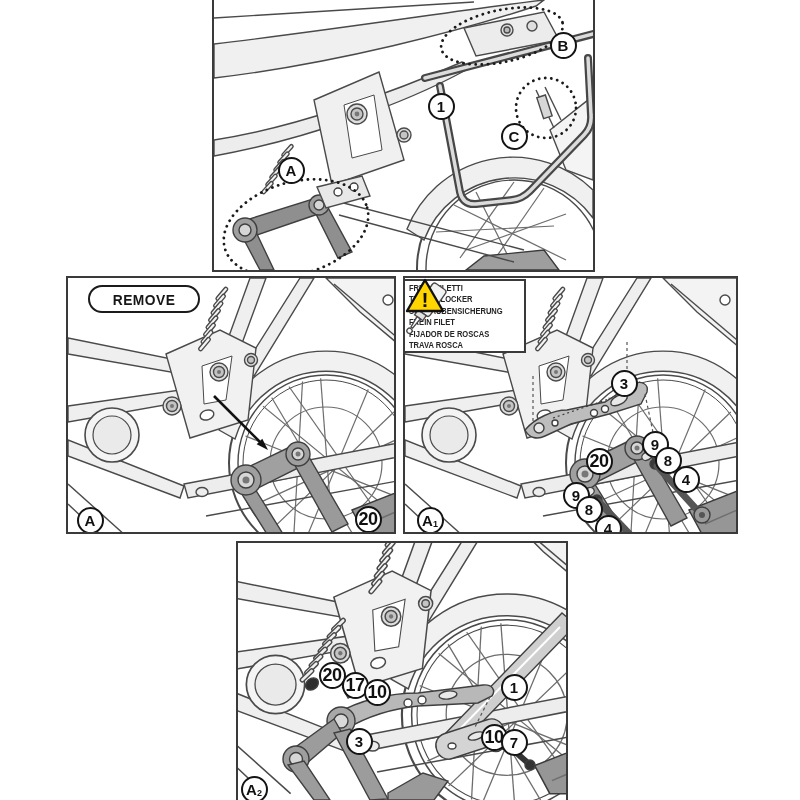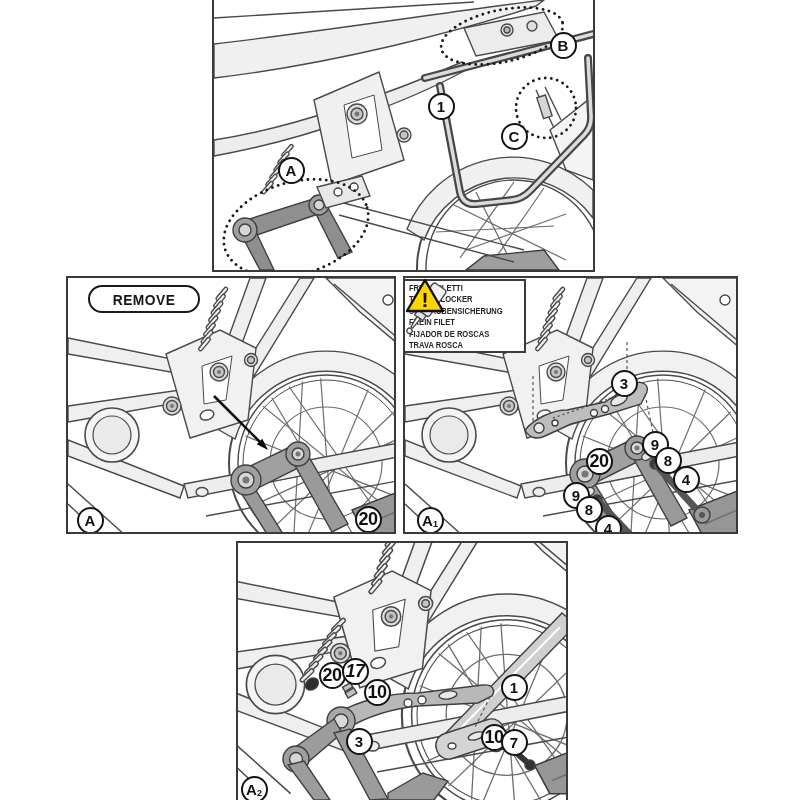--- a/index.html
+++ b/index.html
@@ -379,21 +379,21 @@
         <circle cx="258" cy="200" r="8.5" fill="#e2e2e2"></circle>
           <circle cx="258" cy="200" r="4" fill="#ffffff"></circle>
         <line x1="274" y1="206" x2="290" y2="220" stroke="#333333" stroke-width="6" stroke-linecap="round"></line>
         <circle cx="292" cy="222" r="5" fill="#333333"></circle>
       </g>
     </svg>
     <div class="callout-layer">
         <div class="callout wide" style="left: 94px; top: 132px;">
           <span>20</span>
         </div>
-        <div class="callout wide" style="left: 117px; top: 128px; font-style: italic;">
+        <div class="callout wide" style="left: 117px; top: 142px;">
           <span>17</span>
         </div>
         <div class="callout wide" style="left: 139px; top: 149px;">
           <span>10</span>
         </div>
         <div class="callout" style="left: 276px; top: 144px;">
           <span>1</span>
         </div>
         <div class="callout" style="left: 121px; top: 198px;">
           <span>3</span>

